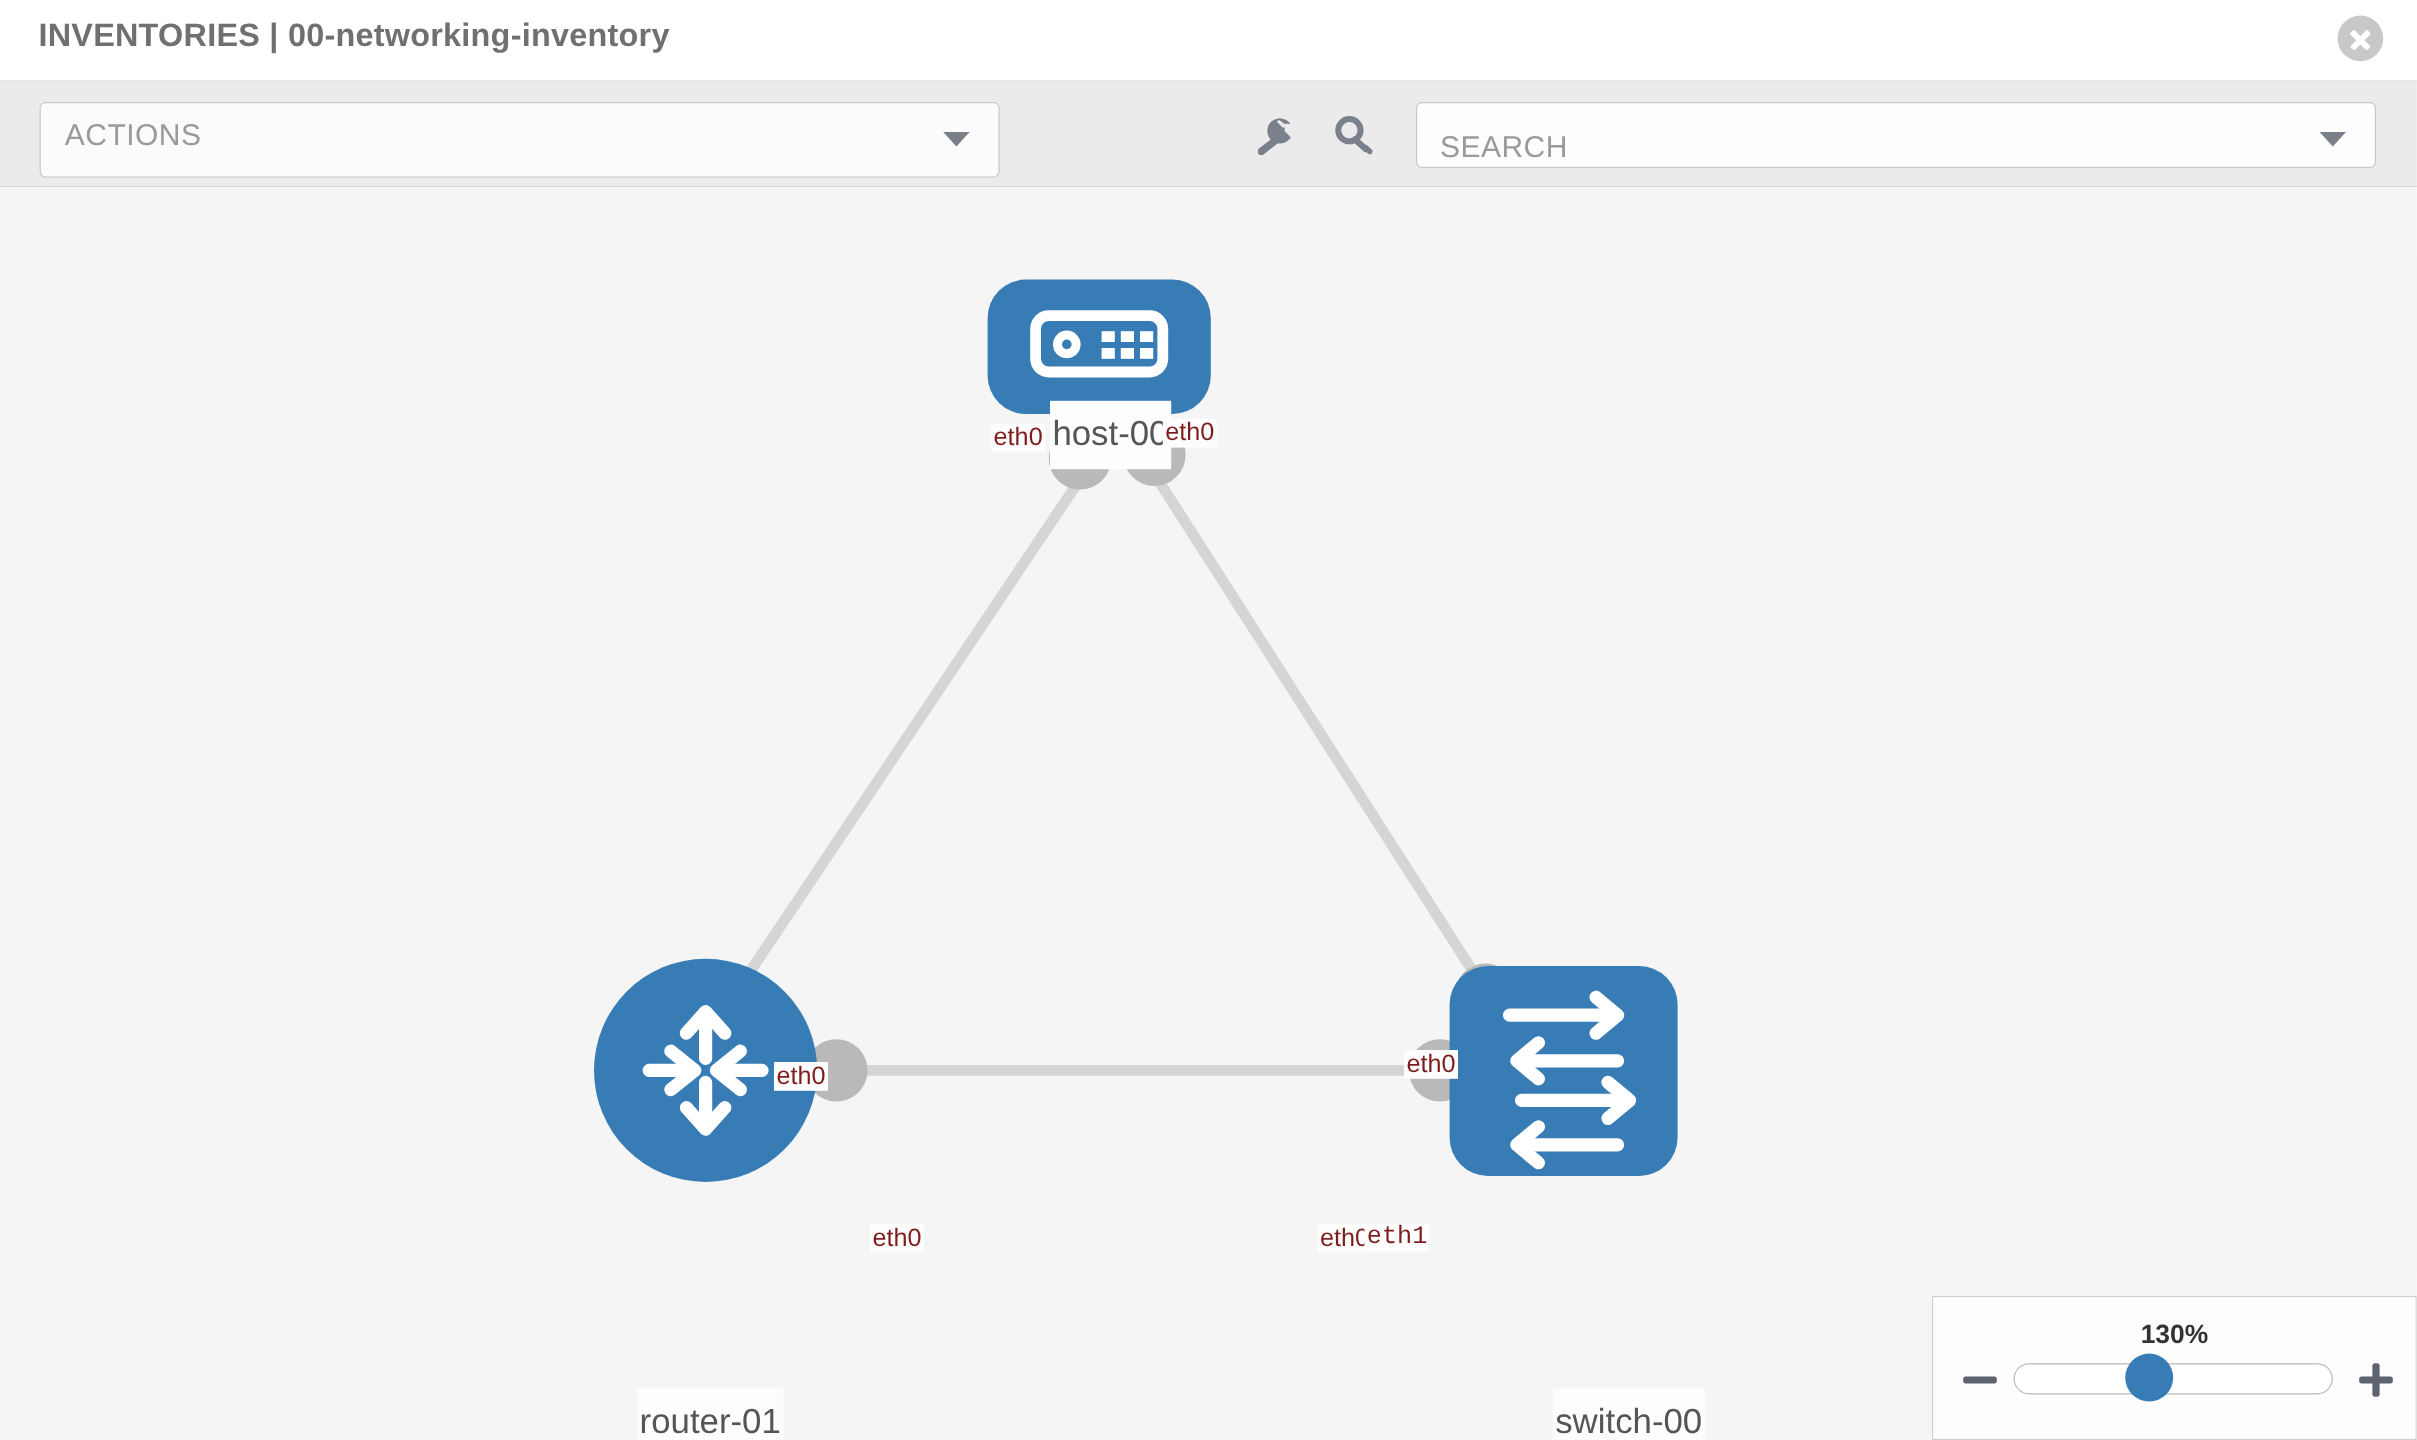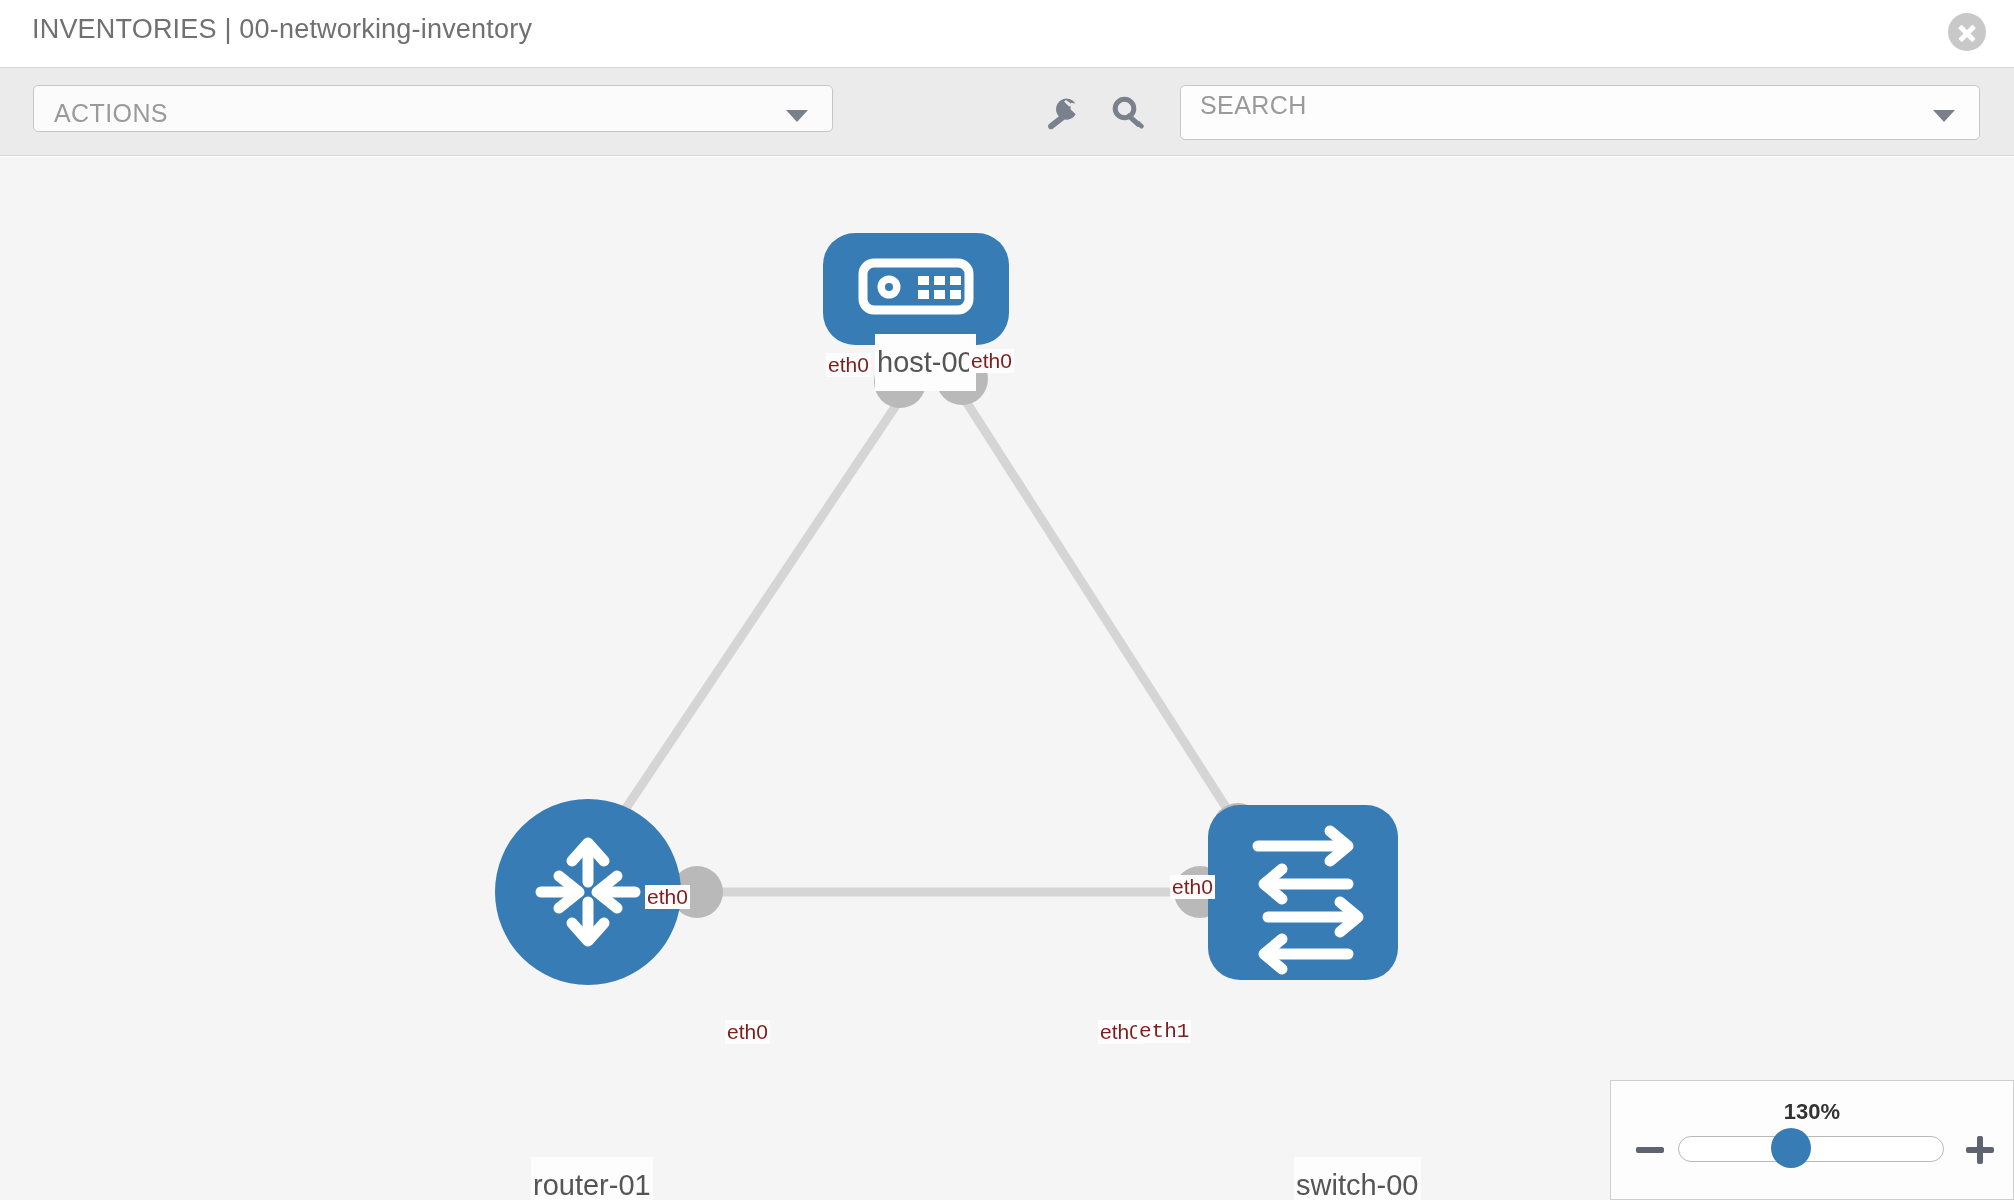--- a/index.html
+++ b/index.html
@@ -11,21 +11,21 @@
   }
 
   
   .titlebar {
     position: absolute; left: 0; top: 0; width: 2014px; height: 68px;
     background: #ffffff;
     border-bottom: 1px solid #d7d7d7;
   }
   .title-text {
     position: absolute; left: 32px; top: 14px;
-    font-size: 27px; font-weight: normal; color: #707070;
+    font-size: 27px; font-weight: bold; color: #707070;
     letter-spacing: 0.2px; white-space: nowrap;
   }
   .close-btn {
     position: absolute; right: 28px; top: 13px;
     width: 38px; height: 38px; border-radius: 50%;
     background: #c8c8c8; cursor: pointer;
   }
   .close-btn .x1, .close-btn .x2 {
     position: absolute; left: 9px; top: 17.5px;
     width: 20px; height: 4.5px; background: #ffffff; border-radius: 1px;
@@ -34,21 +34,21 @@
   .close-btn .x2 { transform: rotate(-45deg); }
 
   
   .toolbar {
     position: absolute; left: 0; top: 68px; width: 2014px; height: 88px;
     background: #ebebeb;
     border-bottom: 1px solid #d7d7d7;
   }
   .actions-select {
     position: absolute; left: 33px; top: 17px;
-    width: 800px; height: 47px;
+    width: 800px; height: 63px;
     background: #fbfbfb;
     border: 1px solid #c7c7c7; border-radius: 5px;
   }
   .actions-select .label {
     position: absolute; left: 20px; top: 13px;
     font-size: 25px; color: #9a9a9a; letter-spacing: 0.4px;
   }
   .caret {
     position: absolute; right: 24px; top: 24px;
     width: 0; height: 0;
@@ -61,21 +61,21 @@
   }
   .tool-icon.wrench { left: 1043px; }
   .tool-icon.key    { left: 1110px; }
   .search-box {
     position: absolute; left: 1180px; top: 17px;
     width: 800px; height: 55px;
     background: #fdfdfd;
     border: 1px solid #c7c7c7; border-radius: 5px;
   }
   .search-box .label {
-    position: absolute; left: 19px; top: 5px;
+    position: absolute; left: 19px; top: 23px;
     font-size: 25px; color: #9a9a9a; letter-spacing: 0.4px;
   }
 
   
   .canvas {
     position: absolute; left: 0; top: 157px;
     width: 2014px; height: 1043px;
     background: #f5f5f5;
     overflow: hidden;
   }

